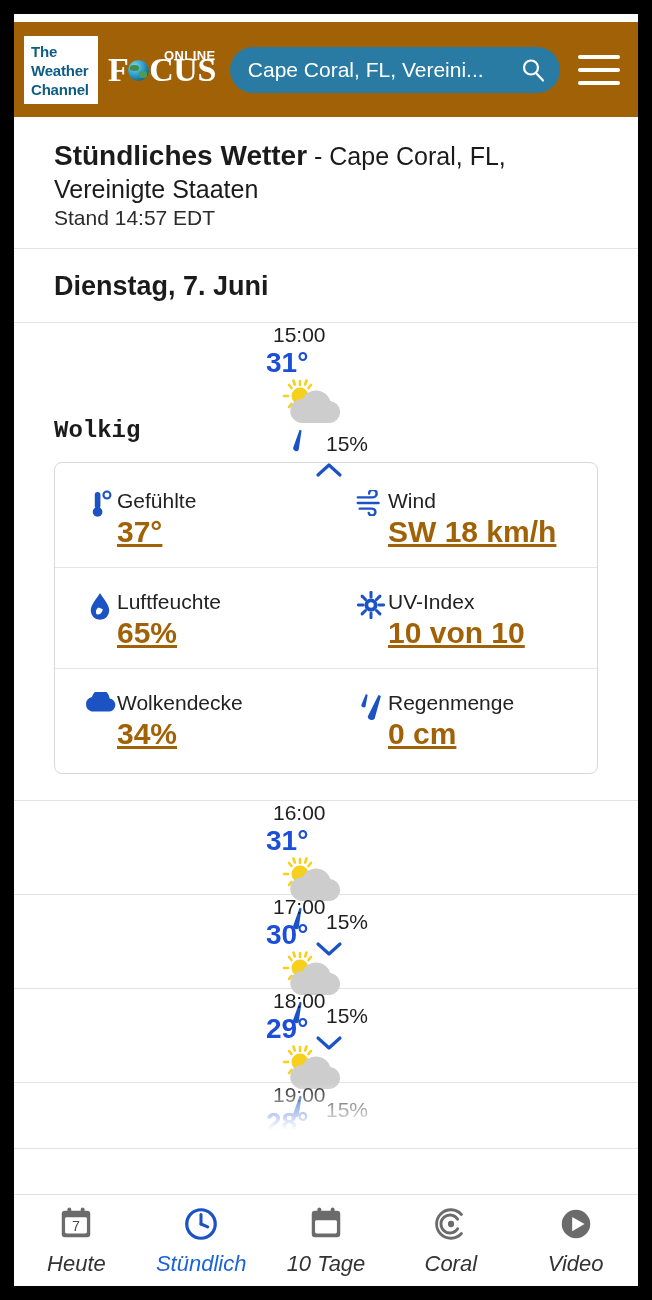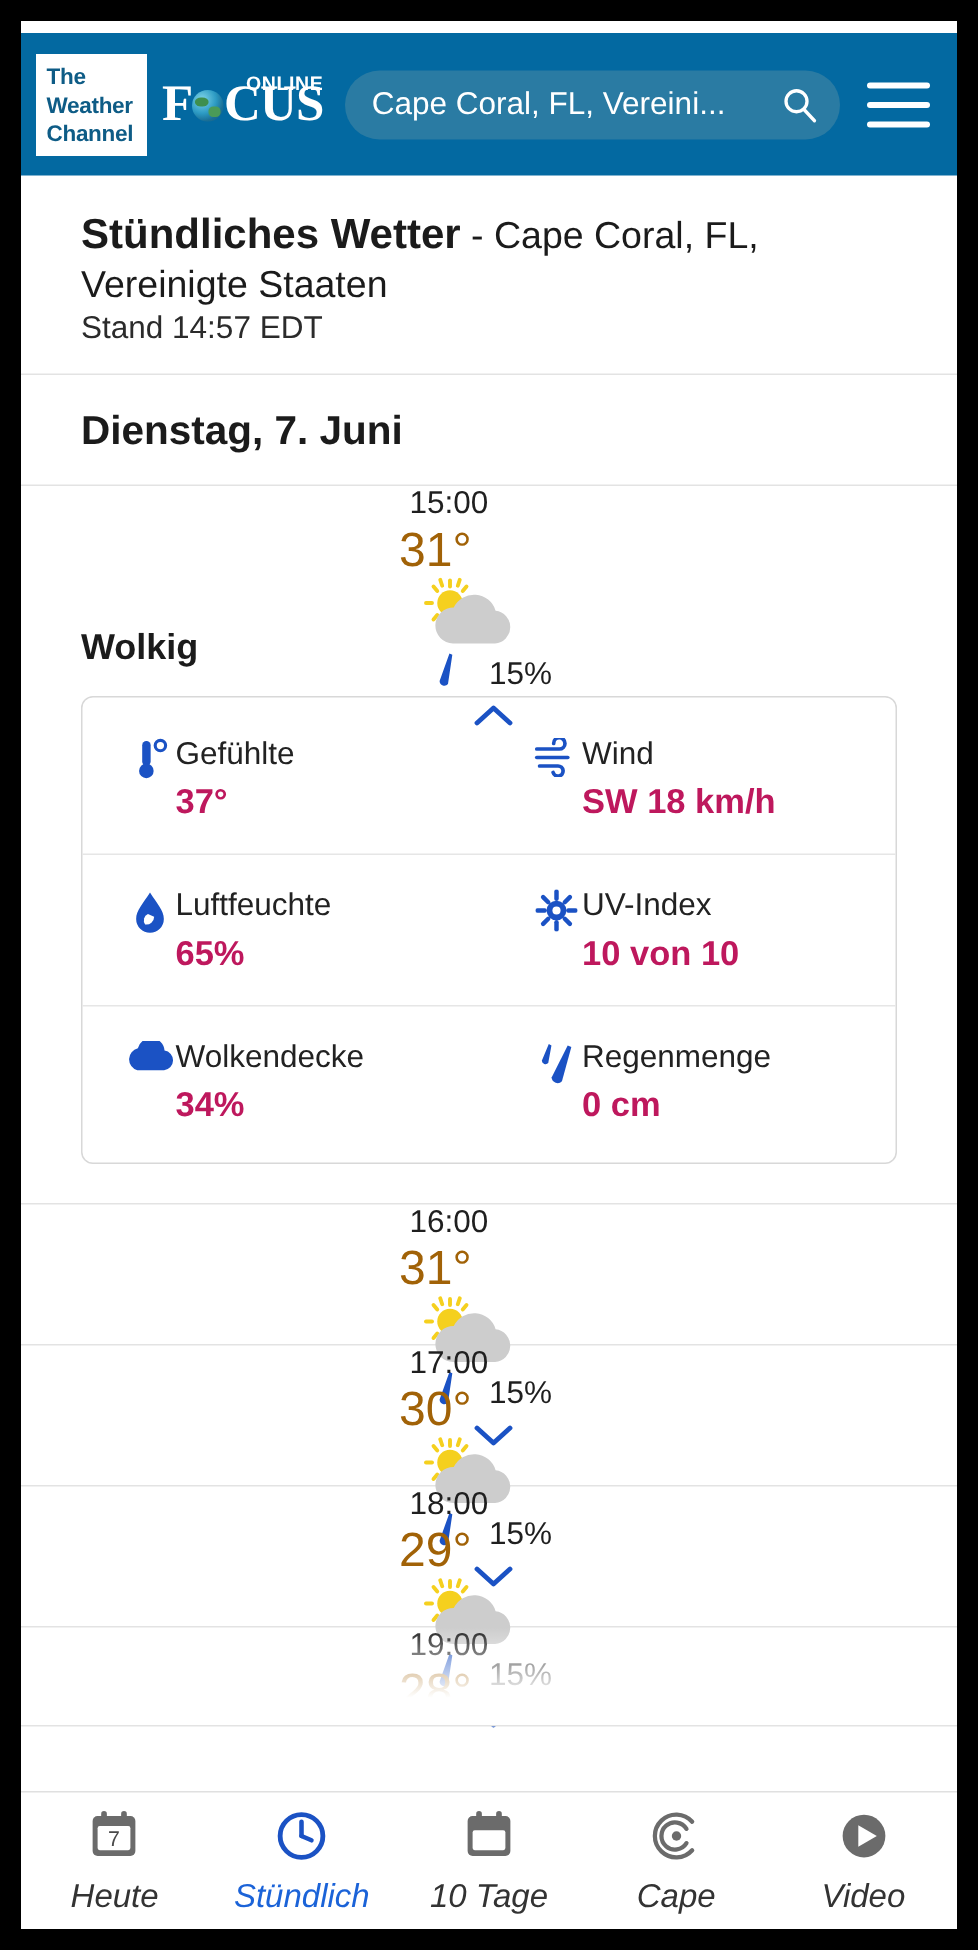--- a/index.html
+++ b/index.html
@@ -15,21 +15,21 @@
     width: 624px; height: 1272px;
     background: #ffffff;
     overflow: hidden;
   }
   
   .top-sliver { height: 8px; background: #ffffff; }
 
   
   .header {
     height: 95px;
-    background: #0369a1;
+    background: #a16207;
     display: flex;
     align-items: center;
     padding: 0 18px 0 10px;
     gap: 10px;
   }
   .tw-logo {
     width: 74px; height: 68px;
     background: #ffffff;
     color: #0e5c86;
     font-weight: bold;
@@ -127,49 +127,49 @@
   }
 
   
   .hour-row {
     display: flex; align-items: center;
     height: 94px;
     padding: 0 34px 0 40px;
     flex-direction: column;
   }
   .hour-row .time { width: 112px; font-size: 21px; color: #1f1f1f; }
-  .hour-row .temp { width: 126px; font-size: 32px; font-weight: normal; color: #a16207; }
+  .hour-row .temp { width: 126px; font-size: 28px; font-weight: bold; color: #1d4ed8; }
   .hour-row .wx { width: 108px; display: flex; justify-content: flex-start; }
   .hour-row .precip { flex: 1 1 auto; display: flex; align-items: center; gap: 22px; font-size: 21px; color: #1f1f1f; }
   .hour-row .chev { width: 46px; display: flex; justify-content: center; }
 
   .expanded-block { border-bottom: 1px solid #e3e3e3; }
   .row-sep { border-bottom: 1px solid #e3e3e3; }
 
-  .cond-name { padding: 0 40px 18px 40px; font-size: 24px; font-weight: bold; color: #1b1b1b; }
+  .cond-name { padding: 0 40px 18px 40px; font-size: 24px; font-weight: bold; color: #1b1b1b; font-family: Liberation Mono, monospace; }
 
   
   .detail-card {
     margin: 0 40px 26px 40px;
     border: 1px solid #d8d8d8;
     border-radius: 8px;
     padding: 4px 0;
   }
   .detail-row { display: flex; }
   .detail-row + .detail-row { border-top: 1px solid #e6e6e6; }
   .detail-cell {
     flex: 1 1 50%;
     display: flex;
     align-items: flex-start;
     padding: 20px 8px 20px 28px;
     min-width: 0;
   }
   .detail-cell .ico { width: 34px; flex: 0 0 34px; display: flex; justify-content: center; padding-top: 3px; }
   .detail-cell .lbl { font-size: 21px; color: #222; line-height: 28px; }
-  .detail-cell .val { font-size: 23px; font-weight: bold; color: #be185d; line-height: 30px; margin-top: 2px; }
+  .detail-cell .val { font-size: 30px; font-weight: bold; color: #a16207; line-height: 30px; margin-top: 2px; text-decoration: underline; }
 
   
   .fade-row {
     position: relative;
     height: 66px;
     overflow: hidden;
   }
   .fade-row .inner { opacity: 1; }
   .fade-mask {
     position: absolute; left: 0; right: 0; top: 0; bottom: 0;
@@ -570,21 +570,21 @@
     <div class="nav-item">
       <span class="nav-ico">
         <svg viewBox="0 0 40 40" width="38" height="38">
           <g fill="none" stroke="#6b6b6b" stroke-width="3" stroke-linecap="round">
             <path d="M31 10 A15 15 0 1 0 31 30"></path>
             <path d="M27 15 A9.5 9.5 0 1 0 27 25"></path>
           </g>
           <circle cx="20" cy="20" r="3.3" fill="#6b6b6b"></circle>
         </svg>
       </span>
-      <span class="nlabel">Cape</span>
+      <span class="nlabel">Coral</span>
     </div>
 
     <div class="nav-item">
       <span class="nav-ico">
         <svg viewBox="0 0 40 40" width="38" height="38">
           <circle cx="20" cy="20" r="15" fill="#6b6b6b"></circle>
           <polygon points="16,12.5 29,20 16,27.5" fill="#ffffff"></polygon>
         </svg>
       </span>
       <span class="nlabel">Video</span>

